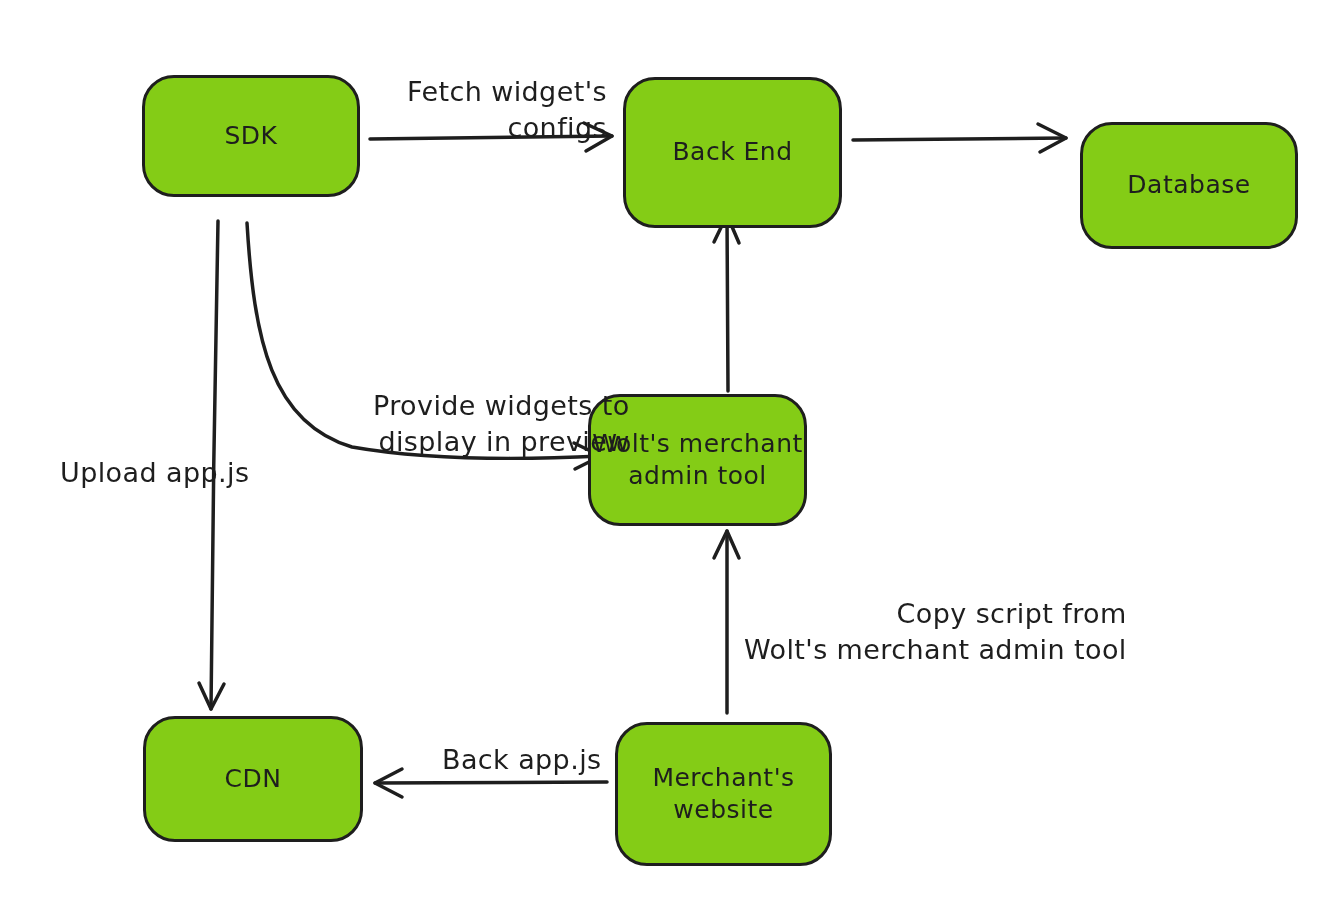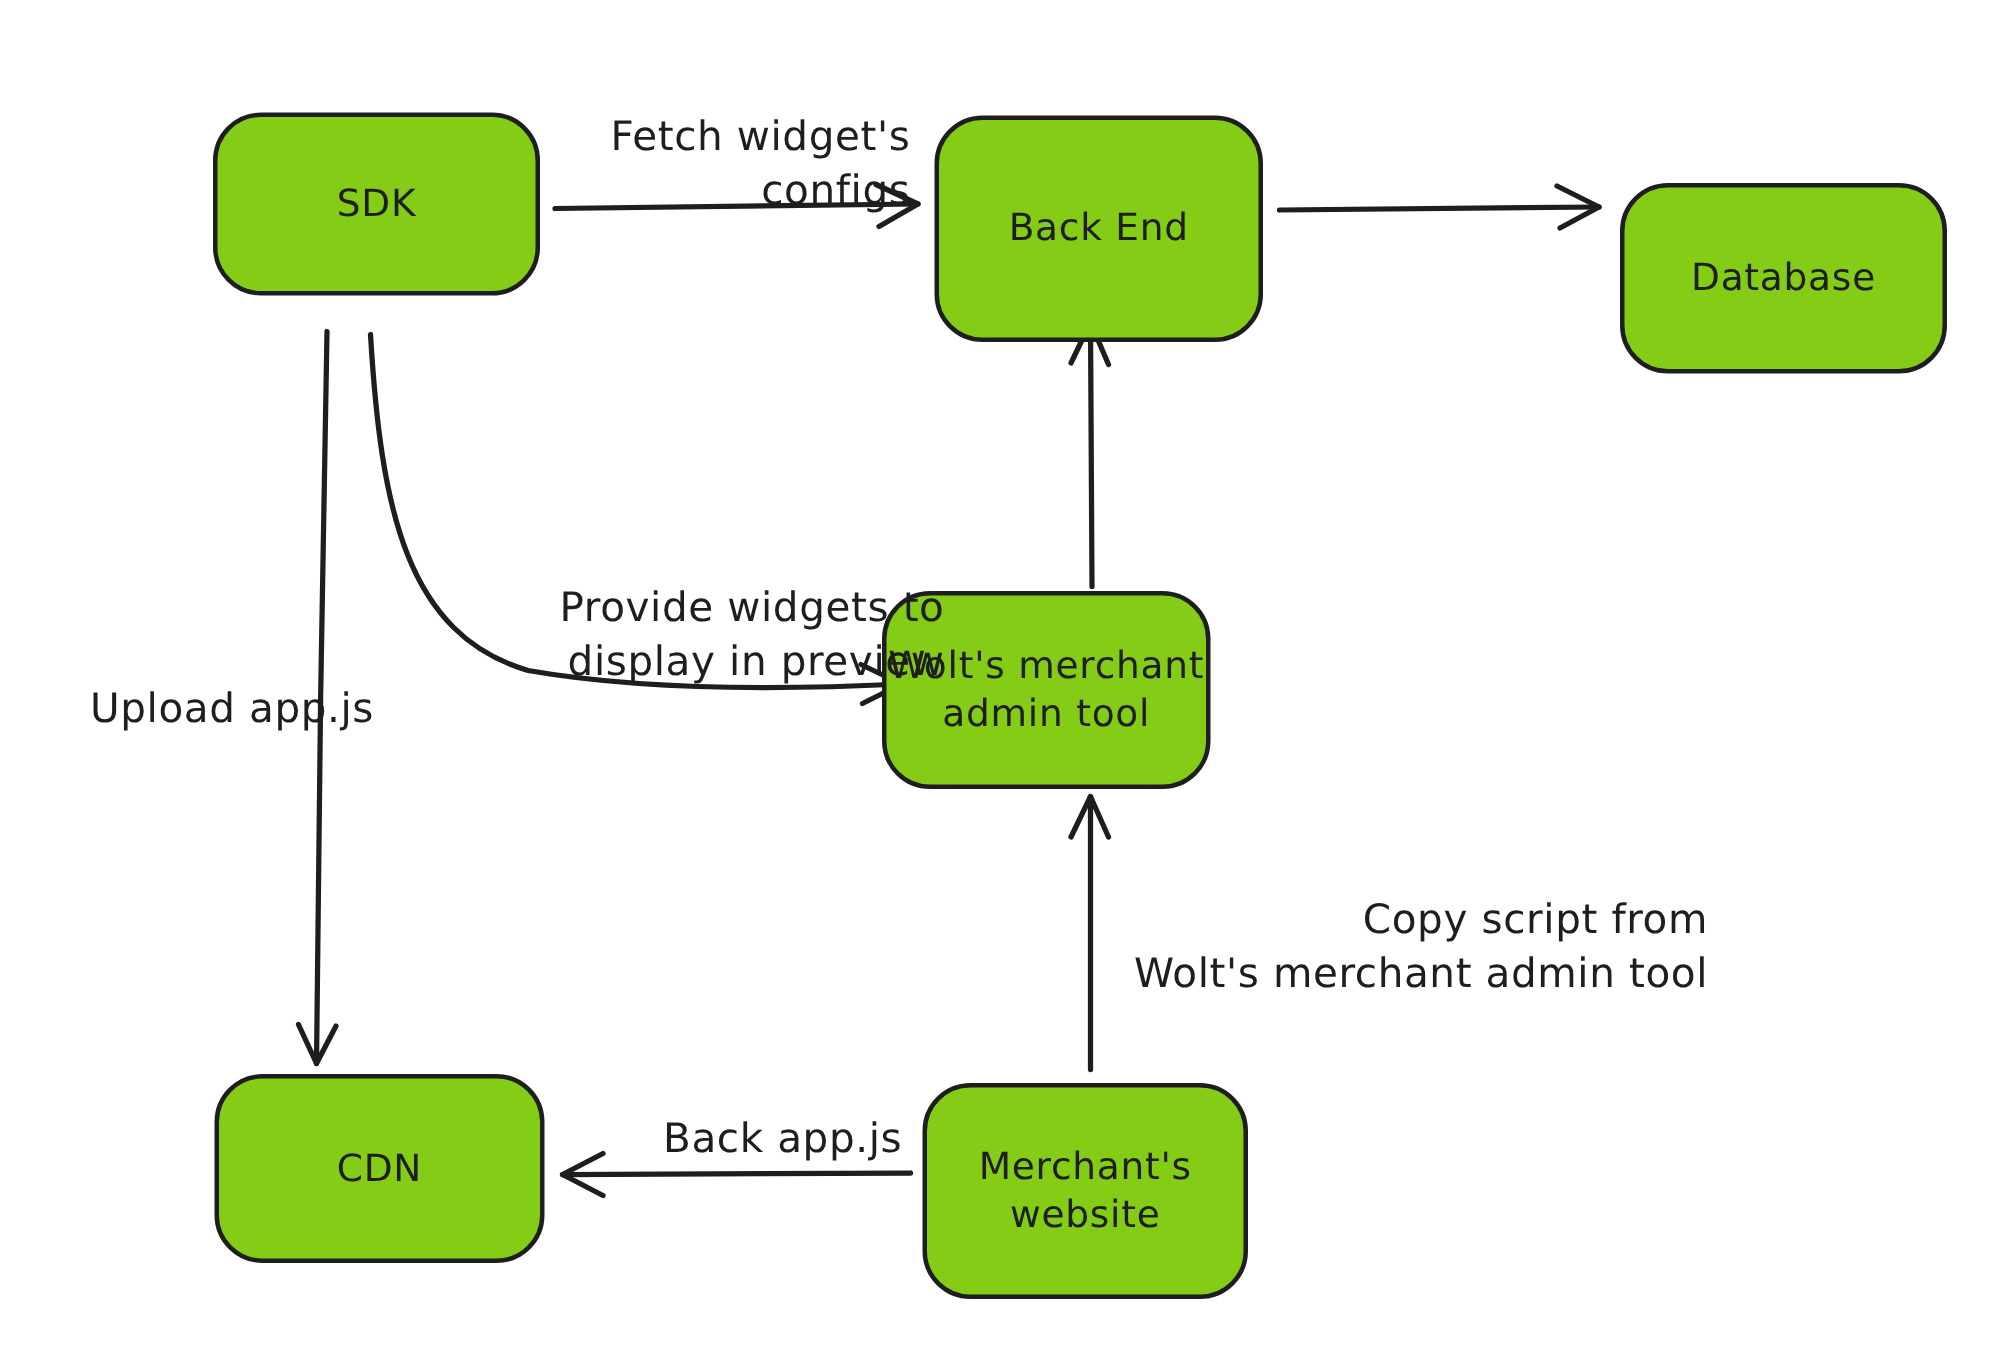--- a/index.html
+++ b/index.html
@@ -56,21 +56,21 @@
     position: absolute;
     font-size: 27px;
     line-height: 1.32;
     white-space: pre-line;
     letter-spacing: 0.4px;
     text-align: right;
   }
   .label-fetch   { left: 407px; top: 74px;  }
   .label-upload  { left: 60px;  top: 455px; }
   .label-provide { left: 336px; top: 388px; margin-left: 37px; }
-  .label-copy    { left: 744px; top: 596px; margin-left: 12px; }
+  .label-copy    { left: 744px; top: 596px; }
   .label-load    { left: 442px; top: 742px; }
 </style>
 </head>
 <body>
 
 <div class="canvas">
 
   <svg class="arrow-layer" viewBox="0 0 1340 904">
 
     <g>

